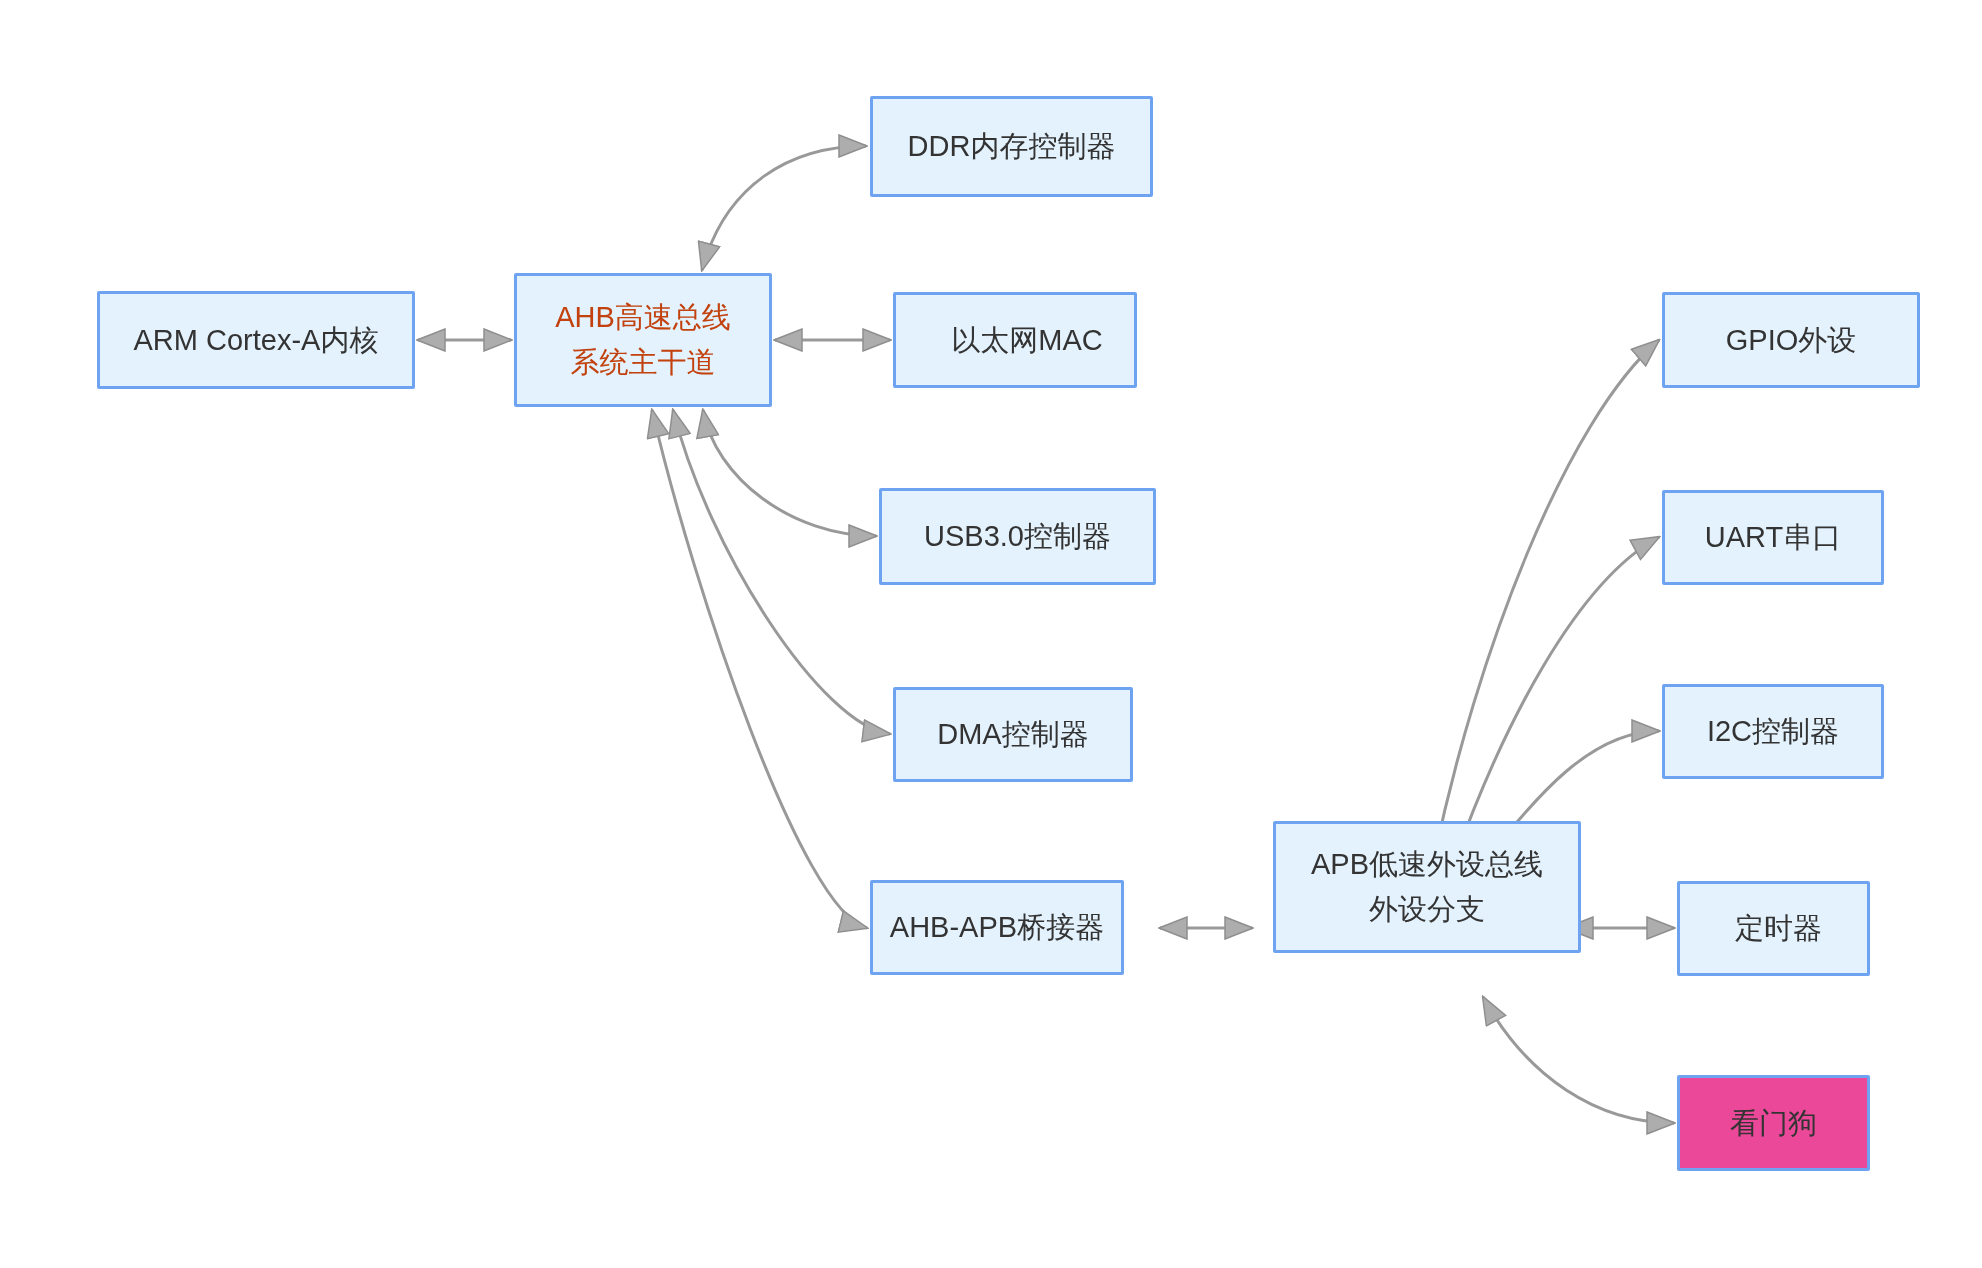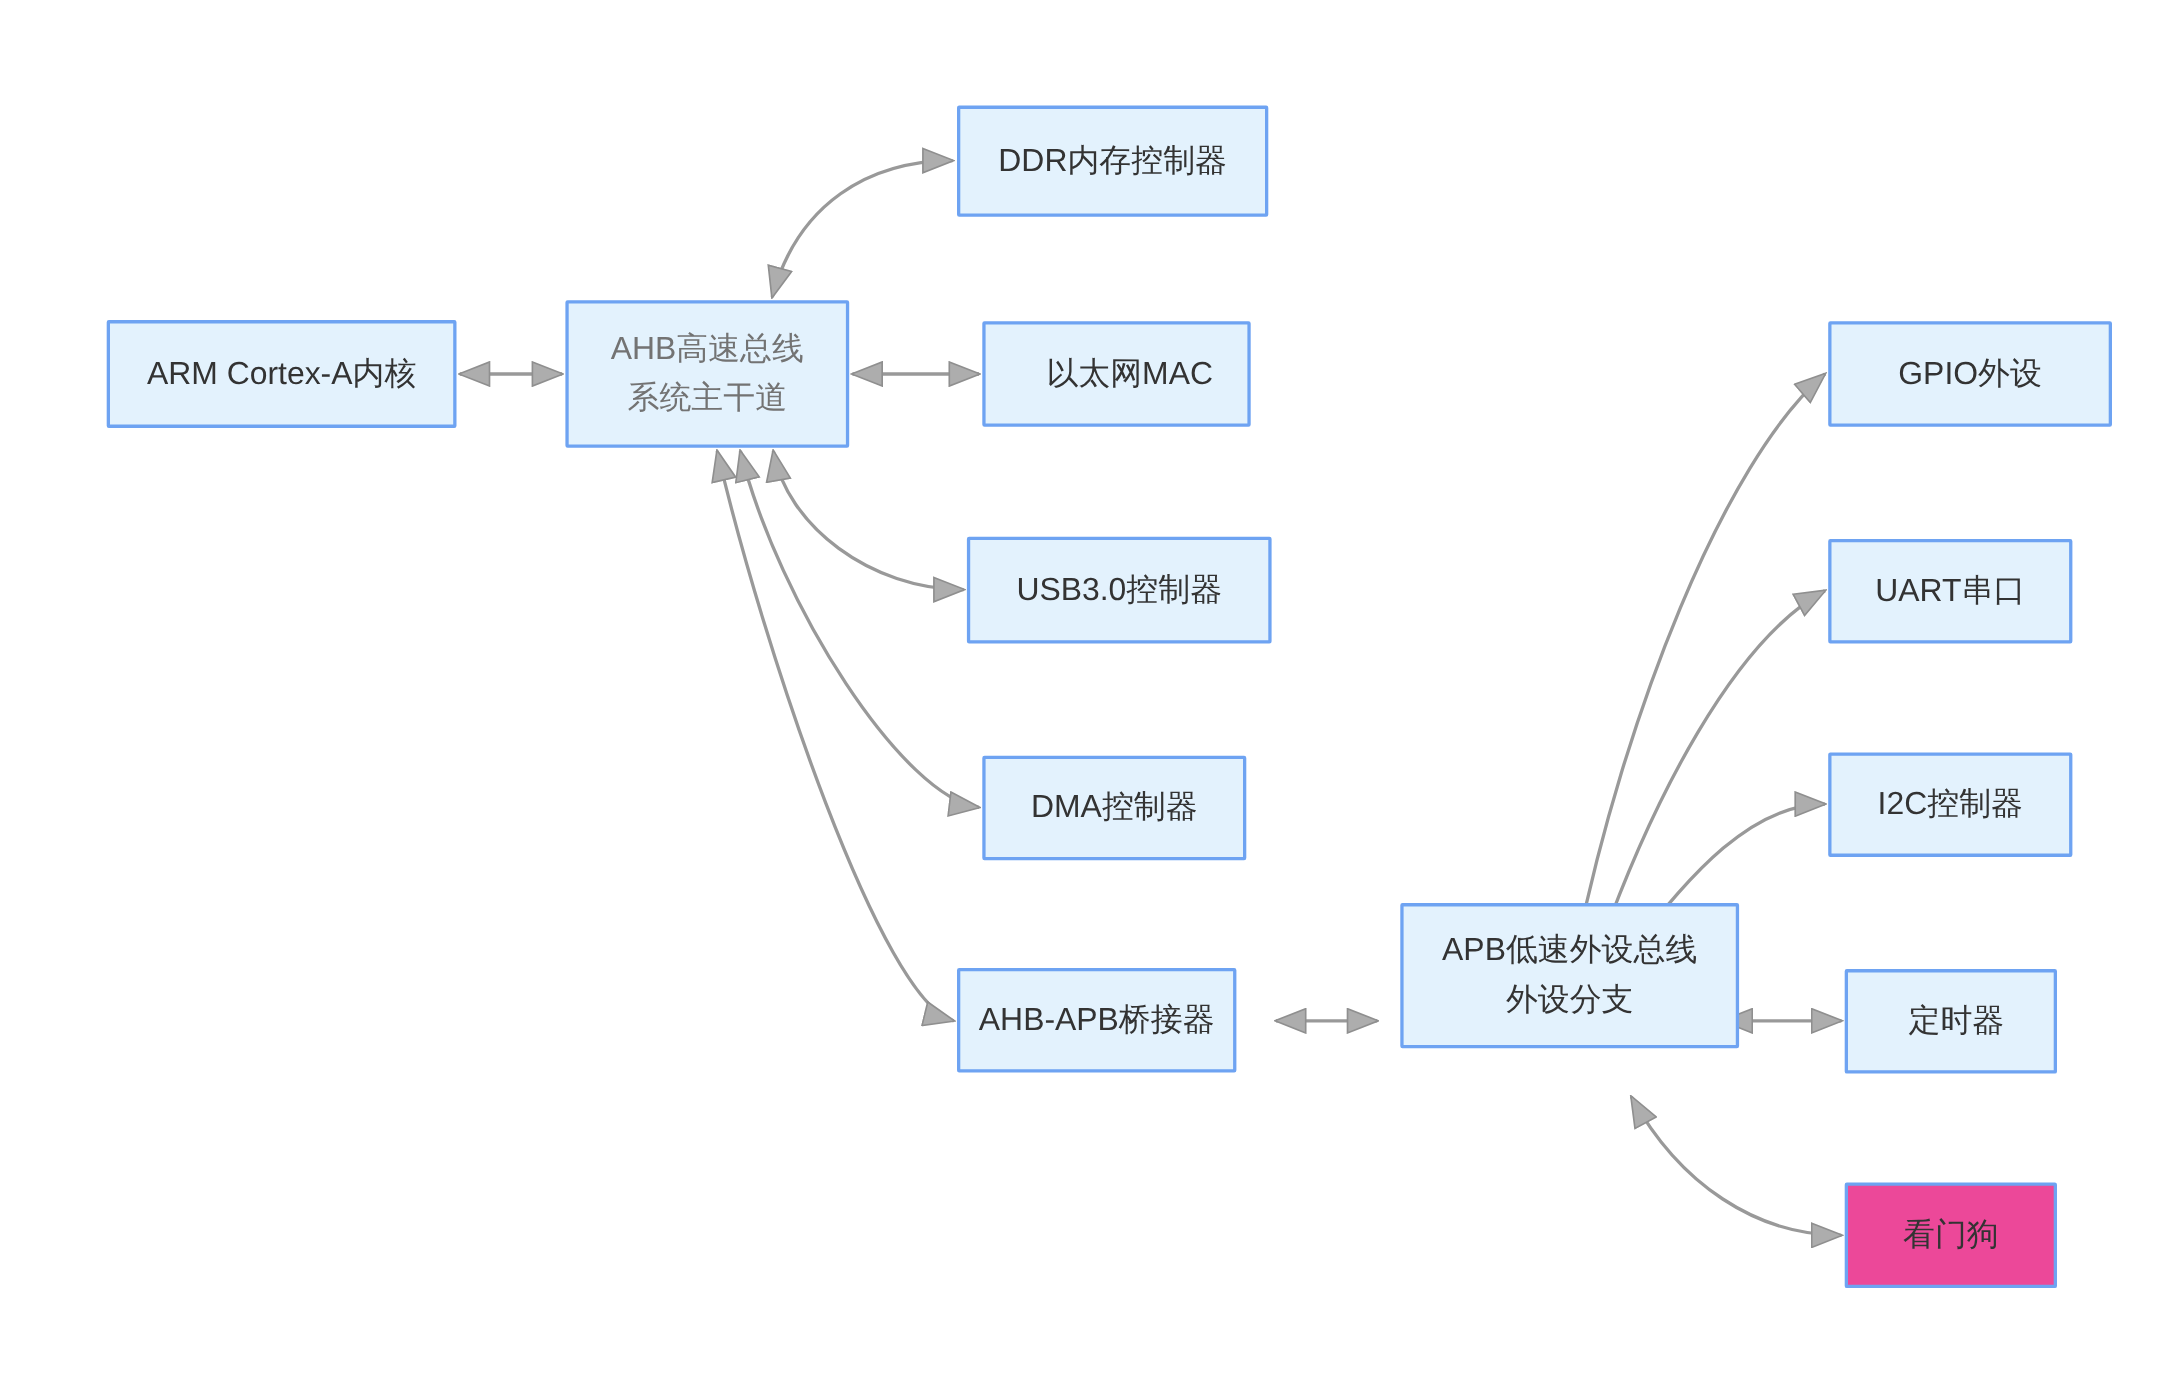--- a/index.html
+++ b/index.html
@@ -67,21 +67,21 @@
         <path d="M 1455 859 C 1502 728 1576 582 1659 537" class="edge" stroke="#999999" stroke-width="3" marker-end="url(#arrow-end)" marker-start="url(#arrow-start)"></path>
         <path d="M 1487 859 C 1537 795 1592 731 1659 731" class="edge" stroke="#999999" stroke-width="3" marker-end="url(#arrow-end)" marker-start="url(#arrow-start)"></path>
         <path d="M 1566 928 L 1674 928" class="edge" stroke="#999999" stroke-width="3" marker-end="url(#arrow-end)" marker-start="url(#arrow-start)"></path>
         <path d="M 1483 997 C 1527 1077 1597 1123 1674 1123" class="edge" stroke="#999999" stroke-width="3" marker-end="url(#arrow-end)" marker-start="url(#arrow-start)"></path>
       </g>
   </svg>
   <div id="node-layer">
       <div class="node" style="left: 97px; top: 291px; width: 318px; height: 98px; background: rgb(227, 242, 253); border: 3px solid rgb(110, 163, 242); color: rgb(51, 51, 51);">
         <span>ARM Cortex-A内核</span>
       </div>
-      <div class="node" style="left: 514px; top: 273px; width: 258px; height: 134px; background: rgb(227, 242, 253); border: 3px solid rgb(110, 163, 242); color: #737373;">
+      <div class="node" style="left: 514px; top: 273px; width: 258px; height: 134px; background: rgb(227, 242, 253); border: 3px solid rgb(110, 163, 242); color: #c2410c;">
         <span>AHB高速总线</span>
         <span>系统主干道</span>
       </div>
       <div class="node" style="left: 870px; top: 96px; width: 283px; height: 101px; background: rgb(227, 242, 253); border: 3px solid rgb(110, 163, 242); color: rgb(51, 51, 51);">
         <span>DDR内存控制器</span>
       </div>
       <div class="node" style="left: 893px; top: 292px; width: 244px; height: 96px; background: rgb(227, 242, 253); border: 3px solid rgb(110, 163, 242); color: rgb(51, 51, 51); padding-left: 24px;">
         <span>以太网MAC</span>
       </div>
       <div class="node" style="left: 879px; top: 488px; width: 277px; height: 97px; background: rgb(227, 242, 253); border: 3px solid rgb(110, 163, 242); color: rgb(51, 51, 51);">

